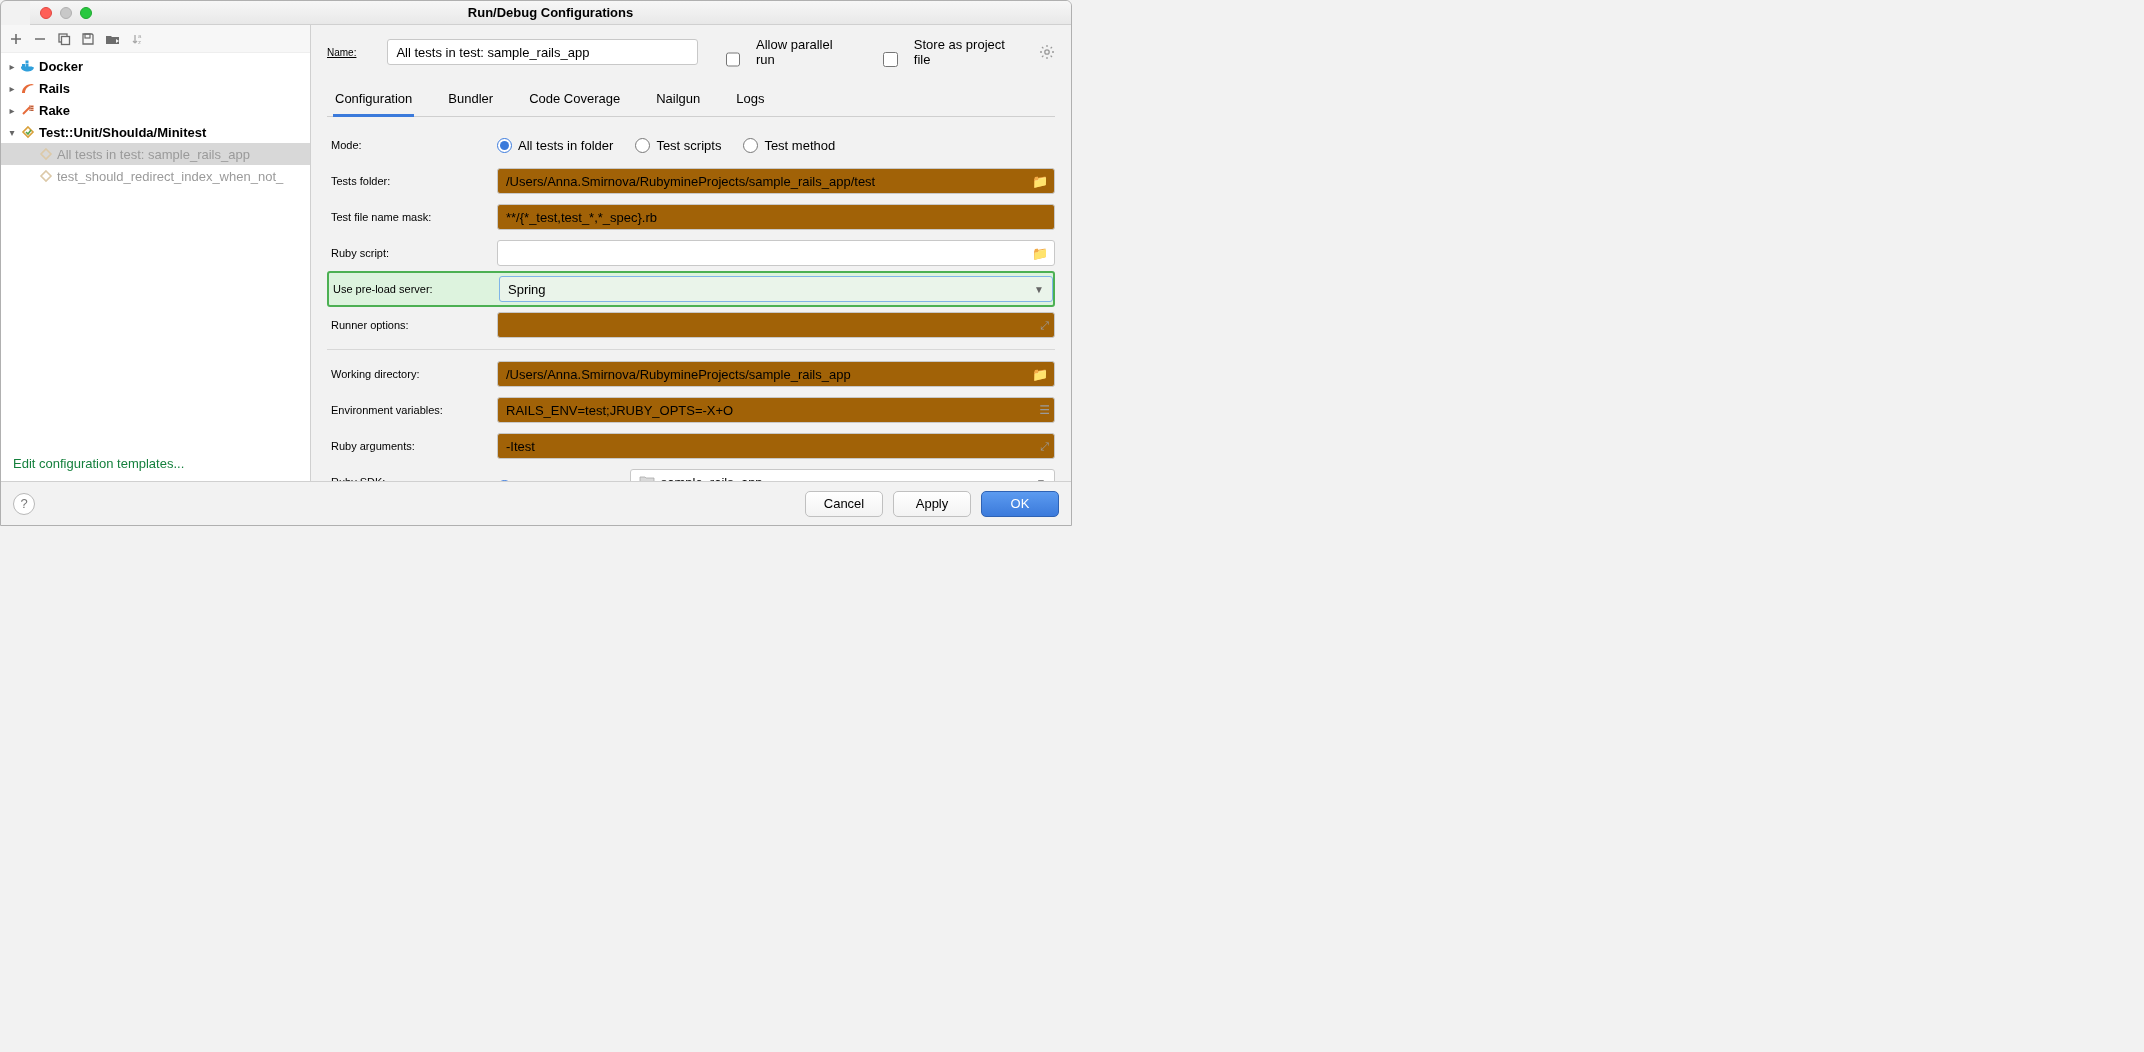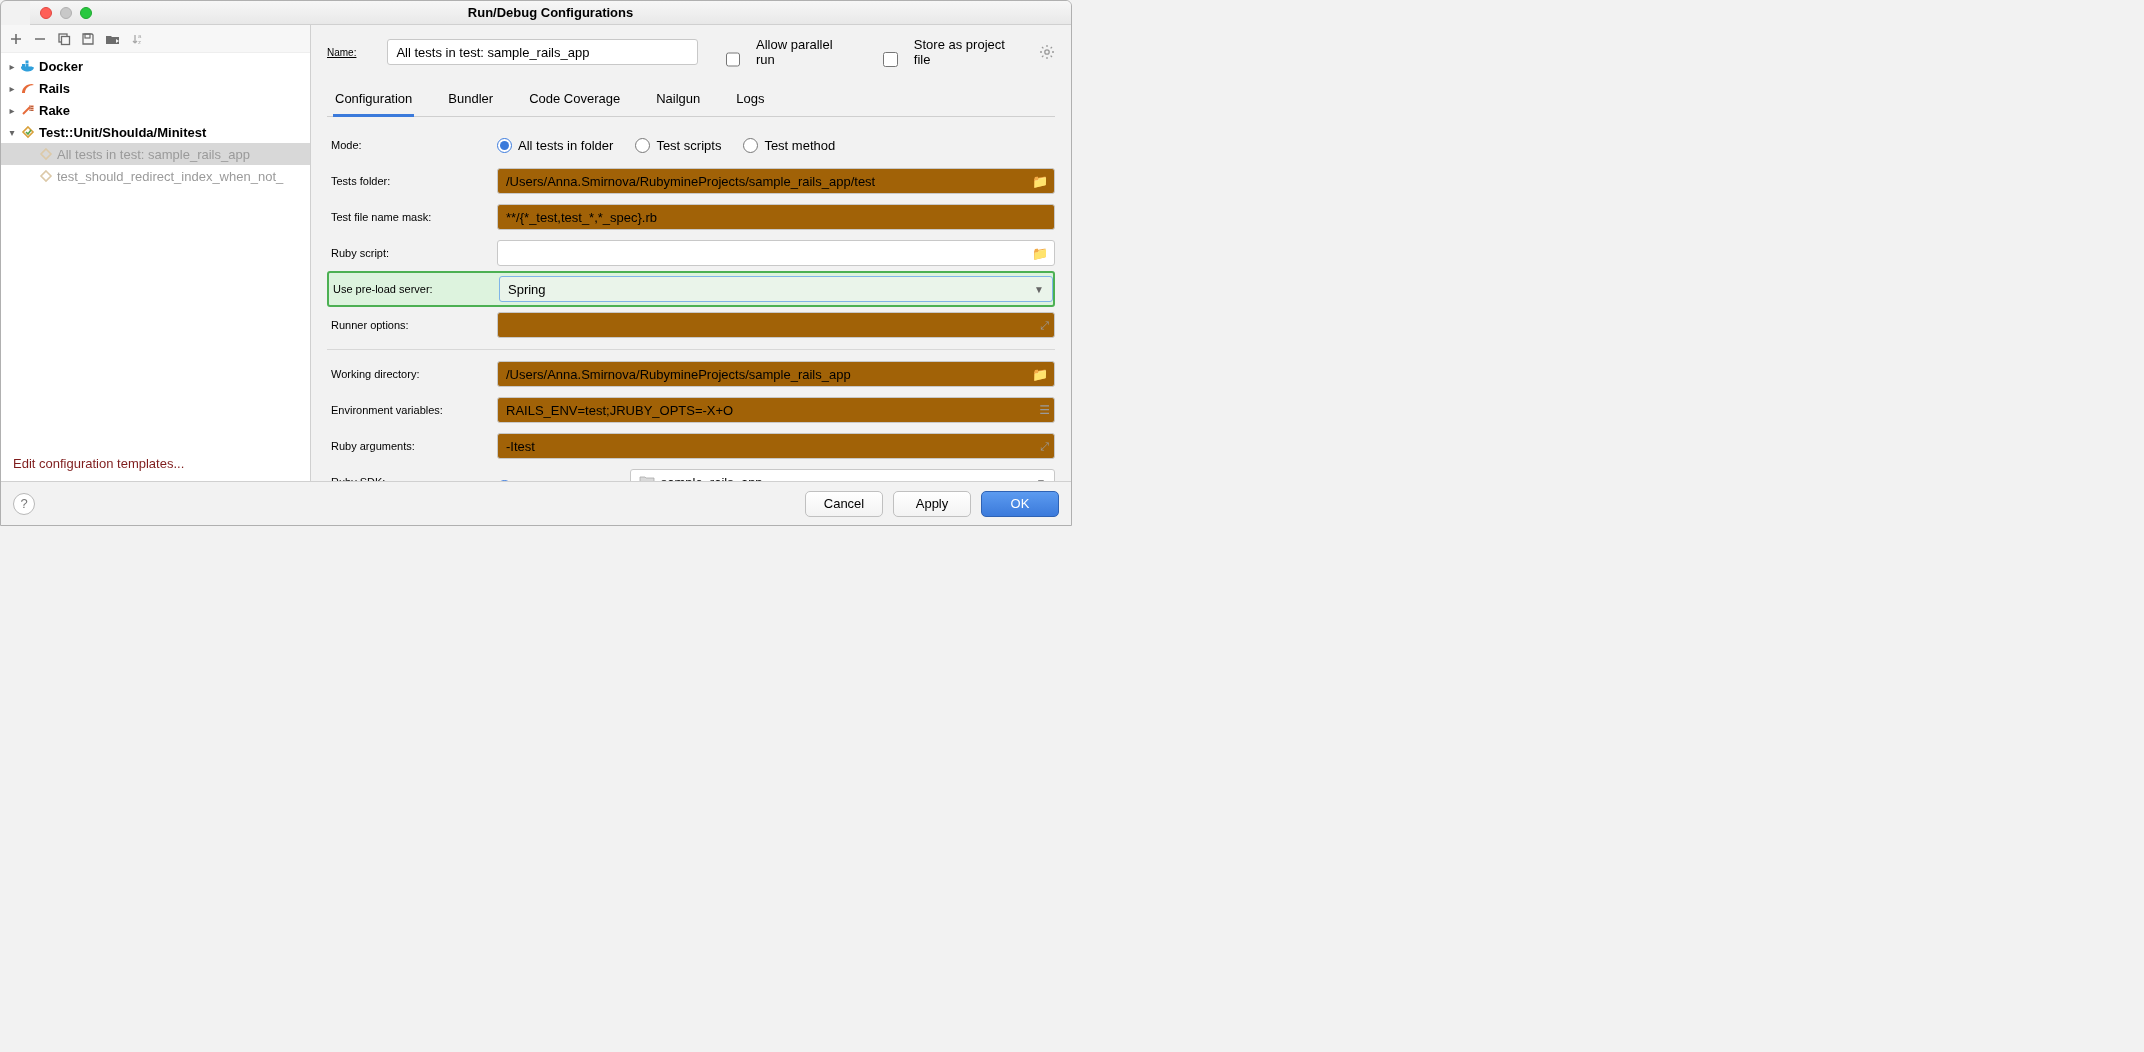--- a/index.html
+++ b/index.html
@@ -27,21 +27,21 @@
   .tree-row { display:flex; align-items:center; height:22px; white-space:nowrap; padding-right:4px;}
   .tree-row .twisty { width:14px; text-align:center; color:#666; font-size:10px;}
   .tree-row .icon { width:18px; display:inline-flex; justify-content:center;}
   .tree-row .lbl { margin-left:2px; }
   .tree-row.bold .lbl { font-weight:700; }
   .tree-row.lvl1 { padding-left:4px;}
   .tree-row.lvl2 { padding-left:22px;}
   .tree-row.selected { background:#d8d8d8;}
   .tree-row.dim .lbl { color:#9a9a9a;}
   .edit-templates { padding:10px 12px; }
-  .edit-templates a { color:#7f1d1d; text-decoration:none; }
+  .edit-templates a { color:#15803d; text-decoration:none; }
 
   
   .panel { flex:1; display:flex; flex-direction:column; padding: 12px 16px 0 16px; overflow:hidden; background:#f2f2f2;}
   .name-row { display:flex; align-items:center; gap:14px; margin-bottom:18px;}
   .name-row .name-label { font-size:10px; width:48px;text-decoration:underline;}
   .name-row input { width:320px; height:26px; border:1px solid #c8c8c8; border-radius:3px; padding:0 8px; font-size:13px; background:#fff;}
   .name-row .spacer { flex:1; }
   .chk { display:flex; align-items:flex-end; gap:16px; font-size:13px;}
   .chk input { width:15px; height:15px;}
   .gear { color:#888;}

